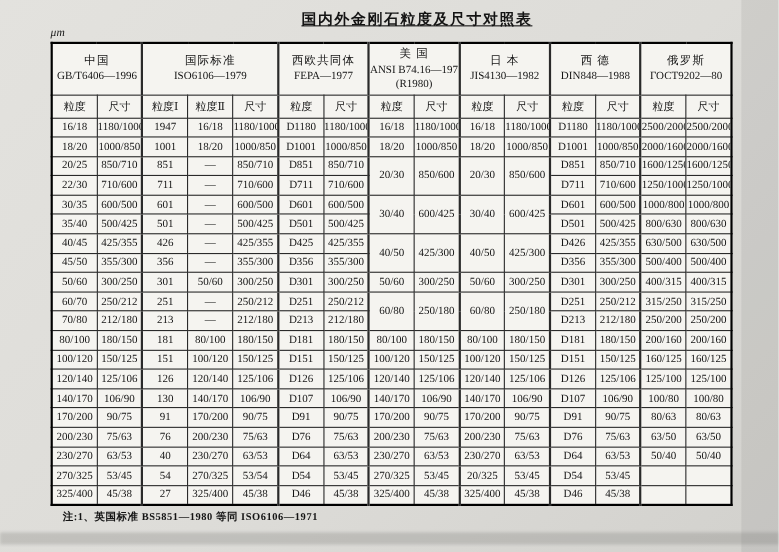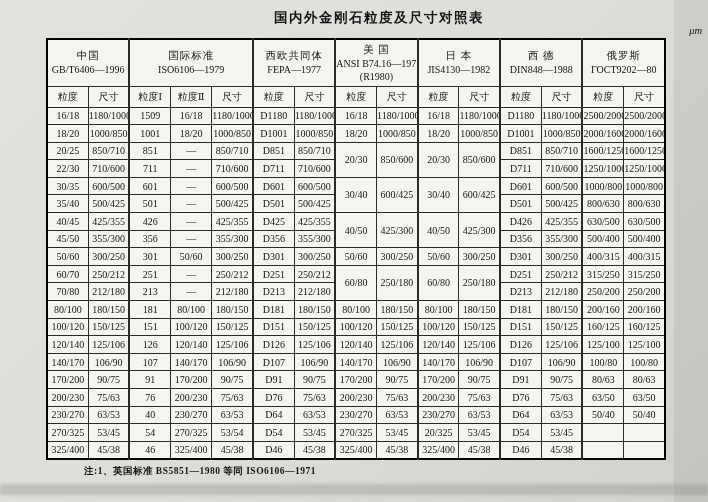--- a/index.html
+++ b/index.html
@@ -9,25 +9,25 @@
     background:linear-gradient(135deg,#e3e2de 0%,#dddcd8 55%,#d2d1cd 100%);
     font-family:"Liberation Serif","DejaVu Serif",serif;
     color:#141414;
     overflow:hidden;
   }
   .edge-shade{position:absolute;right:0;top:0;width:34px;height:502px;background:rgba(110,110,106,0.12);}
   .scan-band{position:absolute;left:0;top:484px;width:708px;height:11px;background:rgba(120,119,115,0.28);filter:blur(1.5px);}
   .title{
     position:absolute;top:9px;left:46px;width:620px;
     text-align:center;text-indent:46px;
-    font-size:13.5px;font-weight:700;letter-spacing:1.5px;
+    font-size:13.5px;font-weight:700;letter-spacing:1.5px;text-decoration:underline;
   }
   .unit{
     position:absolute;top:25px;left:46px;width:656px;
-    text-align:right;font-size:10.5px;font-style:italic;
+    text-align:left;font-size:10.5px;font-style:italic;
   }
   table.grit-table{
     position:absolute;top:38px;left:46px;width:620px;
     border-collapse:collapse;table-layout:fixed;
     background:#f5f4f0;
     border:2px solid #000;
     font-size:10px;
   }
   .grit-table th,.grit-table td{
     border:1px solid #2a2a2a;
@@ -35,21 +35,21 @@
     padding:0;overflow:hidden;white-space:nowrap;
     font-weight:400;
   }
   .grit-table thead tr.group-row{height:47px;}
   .grit-table thead tr.sub-row{height:21px;}
   .grit-table tbody tr{height:17.6px;}
   .grit-table th .std-line{display:block;line-height:1.3;font-size:10px;}
   .grit-table th .name-line{display:block;line-height:1.3;font-size:10.5px;letter-spacing:1px;}
   .grit-table .gb{border-left-width:2px;}
   .grit-table thead tr.group-row th{border-bottom-width:1px;}
-  .notes{position:absolute;left:57px;top:466px;font-size:9.5px;font-weight:700;letter-spacing:0.5px;margin-left:27px;}
+  .notes{position:absolute;left:57px;top:466px;font-size:9.5px;font-weight:700;letter-spacing:0.5px;}
   .notes .note{line-height:1.2;margin-bottom:3px;}
   .notes .note2{margin-left:11px;}
 </style>
 </head>
 <body>
 
 <div class="page">
   <div class="edge-shade"></div>
   <div class="title">国内外金刚石粒度及尺寸对照表</div>
   <div class="unit">μm</div>
@@ -102,21 +102,21 @@
           <th class="gb">粒度</th>
           <th>尺寸</th>
           <th class="gb">粒度</th>
           <th>尺寸</th>
         </tr>
       </thead>
     <tbody>
         <tr>
           <td>16/18</td>
           <td>1180/1000</td>
-          <td class="gb">1509</td>
+          <td class="gb">1947</td>
           <td>16/18</td>
           <td>1180/1000</td>
           <td class="gb">D1180</td>
           <td>1180/1000</td>
           <td class="gb">16/18</td>
           <td>1180/1000</td>
           <td class="gb">16/18</td>
           <td>1180/1000</td>
           <td class="gb">D1180</td>
           <td>1180/1000</td>
@@ -324,21 +324,21 @@
           <td class="gb">120/140</td>
           <td>125/106</td>
           <td class="gb">D126</td>
           <td>125/106</td>
           <td class="gb">125/100</td>
           <td>125/100</td>
         </tr>
         <tr>
           <td>140/170</td>
           <td>106/90</td>
-          <td class="gb">107</td>
+          <td class="gb">130</td>
           <td>140/170</td>
           <td>106/90</td>
           <td class="gb">D107</td>
           <td>106/90</td>
           <td class="gb">140/170</td>
           <td>106/90</td>
           <td class="gb">140/170</td>
           <td>106/90</td>
           <td class="gb">D107</td>
           <td>106/90</td>
@@ -409,21 +409,21 @@
           <td class="gb">20/325</td>
           <td>53/45</td>
           <td class="gb">D54</td>
           <td>53/45</td>
           <td class="gb"></td>
           <td></td>
         </tr>
         <tr>
           <td>325/400</td>
           <td>45/38</td>
-          <td class="gb">46</td>
+          <td class="gb">27</td>
           <td>325/400</td>
           <td>45/38</td>
           <td class="gb">D46</td>
           <td>45/38</td>
           <td class="gb">325/400</td>
           <td>45/38</td>
           <td class="gb">325/400</td>
           <td>45/38</td>
           <td class="gb">D46</td>
           <td>45/38</td>

